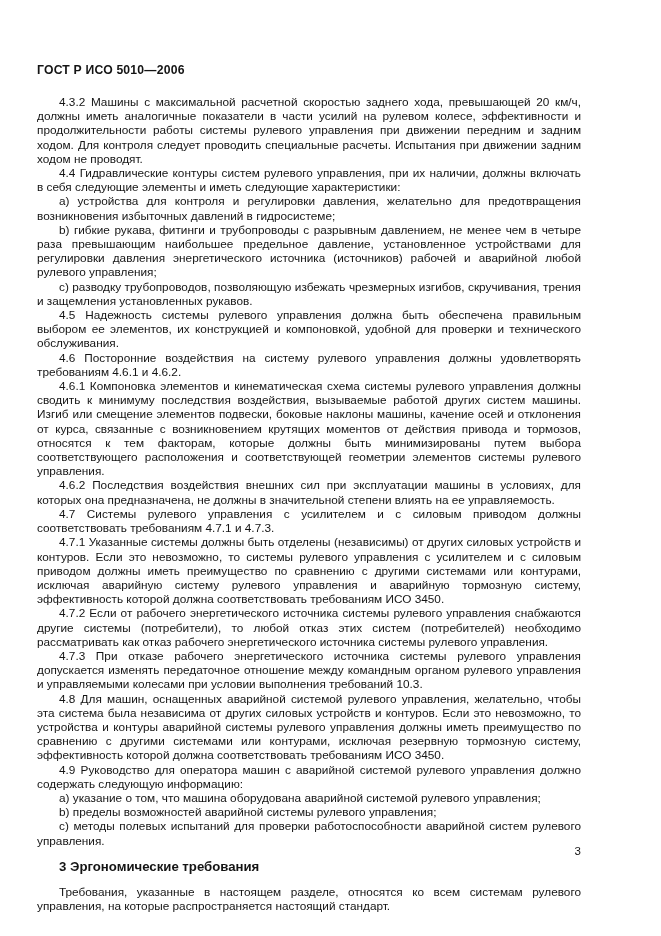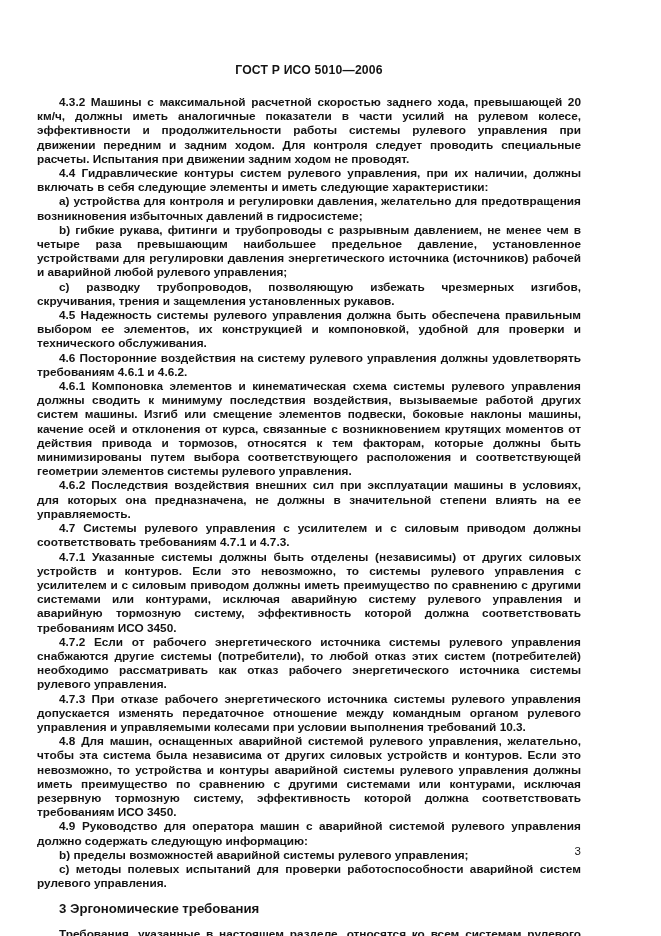--- a/index.html
+++ b/index.html
@@ -14,39 +14,38 @@
     background: #ffffff;
     font-family: "Liberation Sans", sans-serif;
     color: #141414;
     overflow: hidden;
   }
   .running-header {
     position: absolute;
     top: 63px;
     left: 37px;
     width: 544px;
-    text-align: center;
+    text-align: left;
     font-size: 12.2px;
     font-weight: bold;
     letter-spacing: 0.2px;
   }
   .body-text {
     position: absolute;
     top: 95px;
     left: 37px;
     width: 544px;
   }
   .para {
     margin: 0;
     font-size: 11.8px;
     line-height: 14.2px;
     text-align: justify;
     text-indent: 22px;
     hyphens: auto;
-    font-weight: bold;
     -webkit-hyphens: auto;
   }
   .section-heading {
     margin: 11px 0 10px 0;
     font-size: 13.2px;
     line-height: 16px;
     font-weight: bold;
     text-indent: 22px;
   }
   .page-number {
@@ -74,20 +73,21 @@
     <p class="para">4.5 Надежность системы рулевого управления должна быть обеспечена правильным выбором ее элементов, их конструкцией и компоновкой, удобной для проверки и технического обслуживания.</p>
     <p class="para">4.6 Посторонние воздействия на систему рулевого управления должны удовлетворять требованиям 4.6.1 и 4.6.2.</p>
     <p class="para">4.6.1 Компоновка элементов и кинематическая схема системы рулевого управления должны сводить к минимуму последствия воздействия, вызываемые работой других систем машины. Изгиб или смещение элементов подвески, боковые наклоны машины, качение осей и отклонения от курса, связанные с возникновением крутящих моментов от действия привода и тормозов, относятся к тем факторам, которые должны быть минимизированы путем выбора соответствующего расположения и соответствующей геометрии элементов системы рулевого управления.</p>
     <p class="para">4.6.2 Последствия воздействия внешних сил при эксплуатации машины в условиях, для которых она предназначена, не должны в значительной степени влиять на ее управляемость.</p>
     <p class="para">4.7 Системы рулевого управления с усилителем и с силовым приводом должны соответствовать требованиям 4.7.1 и 4.7.3.</p>
     <p class="para">4.7.1 Указанные системы должны быть отделены (независимы) от других силовых устройств и контуров. Если это невозможно, то системы рулевого управления с усилителем и с силовым приводом должны иметь преимущество по сравнению с другими системами или контурами, исключая аварийную систему рулевого управления и аварийную тормозную систему, эффективность которой должна соответствовать требованиям ИСО 3450.</p>
     <p class="para">4.7.2 Если от рабочего энергетического источника системы рулевого управления снабжаются другие системы (потребители), то любой отказ этих систем (потребителей) необходимо рассматривать как отказ рабочего энергетического источника системы рулевого управления.</p>
     <p class="para">4.7.3 При отказе рабочего энергетического источника системы рулевого управления допускается изменять передаточное отношение между командным органом рулевого управления и управляемыми колесами при условии выполнения требований 10.3.</p>
     <p class="para">4.8 Для машин, оснащенных аварийной системой рулевого управления, желательно, чтобы эта система была независима от других силовых устройств и контуров. Если это невозможно, то устройства и контуры аварийной системы рулевого управления должны иметь преимущество по сравнению с другими системами или контурами, исключая резервную тормозную систему, эффективность которой должна соответствовать требованиям ИСО 3450.</p>
     <p class="para">4.9 Руководство для оператора машин с аварийной системой рулевого управления должно содержать следующую информацию:</p>
+    <p class="para">a) указание о том, что машина оборудована аварийной системой рулевого управления;</p>
     <p class="para">b) пределы возможностей аварийной системы рулевого управления;</p>
     <p class="para">c) методы полевых испытаний для проверки работоспособности аварийной систем рулевого управления.</p>
 
     <h2 class="section-heading">3 Эргономические требования</h2>
 
     <p class="para">Требования, указанные в настоящем разделе, относятся ко всем системам рулевого управления, на которые распространяется настоящий стандарт.</p>
   </div>
 
   <div class="page-number">3</div>
 

